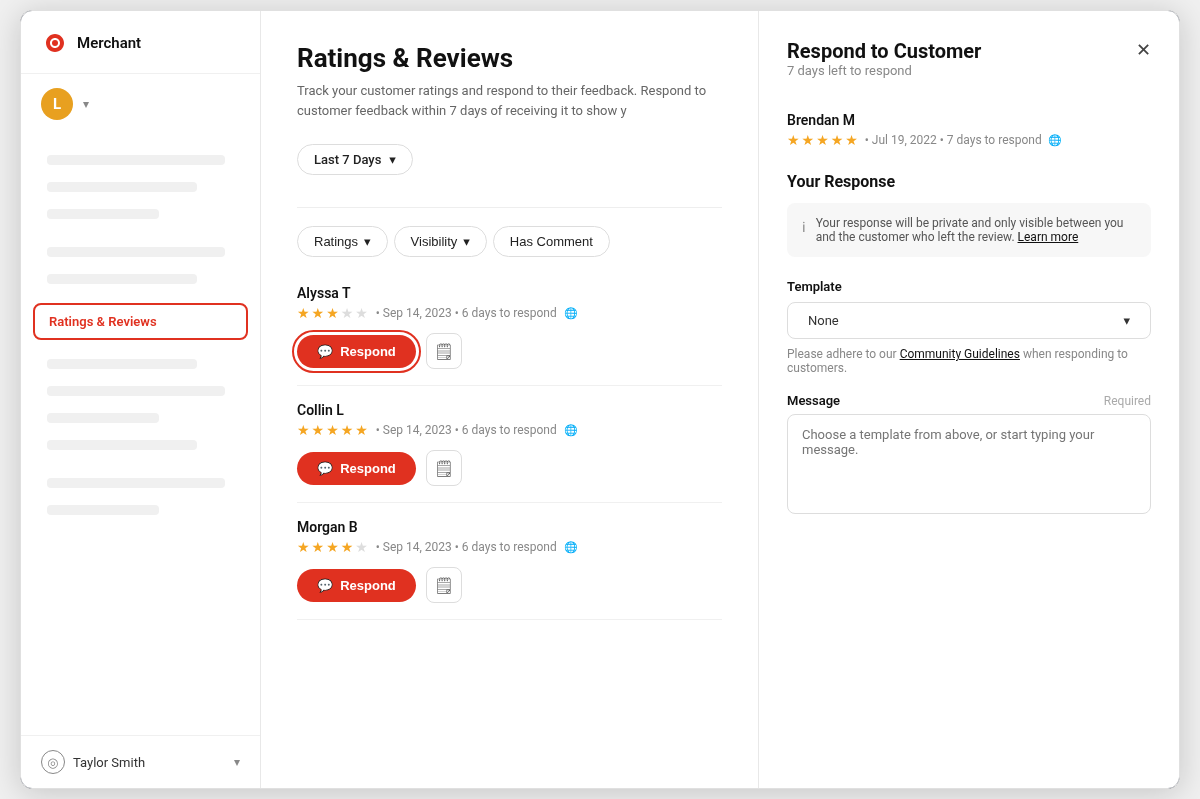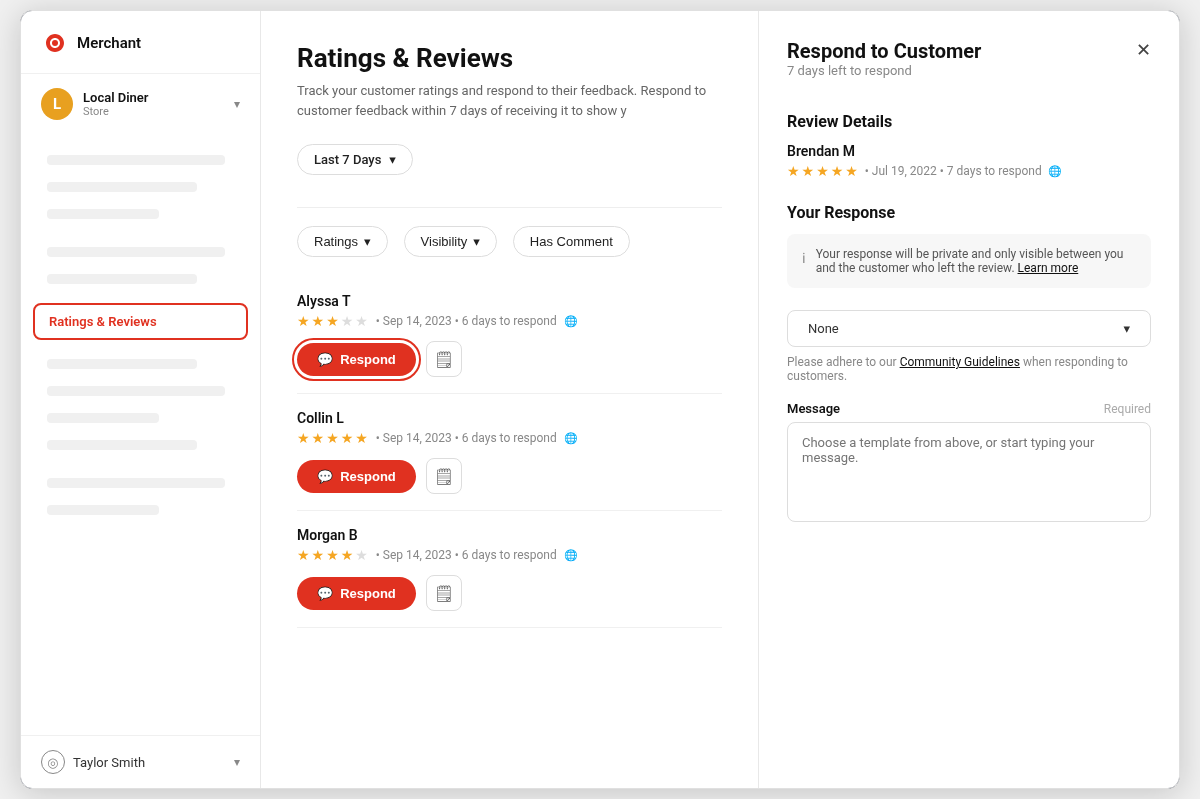--- a/index.html
+++ b/index.html
@@ -159,22 +159,22 @@
       padding: 7px 16px;
       font-size: 13px;
       font-weight: 500;
       color: #222;
       cursor: pointer;
       margin-bottom: 32px;
     }
     .divider { height: 1px; background: #eee; margin-bottom: 18px; }
     .filter-row {
       display: flex;
-      gap: 16px;
-      margin-bottom: 20px;
+      gap: 6px;
+      margin-bottom: 12px;
     }
     .filter-btn {
       display: inline-flex;
       align-items: center;
       gap: 6px;
       border: 1.5px solid #ddd;
       border-radius: 24px;
       padding: 7px 16px;
       font-size: 13px;
       font-weight: 500;
@@ -379,24 +379,20 @@
     <div class="sidebar-header">
       <svg class="doordash-logo" viewBox="0 0 28 28" fill="none">
         <path d="M14 5C9 5 5 9 5 14s4 9 9 9 9-4 9-9-4-9-9-9zm0 14c-2.8 0-5-2.2-5-5s2.2-5 5-5 5 2.2 5 5-2.2 5-5 5z" fill="#e03120"></path>
         <circle cx="14" cy="14" r="3" fill="#e03120"></circle>
       </svg>
       <span class="sidebar-brand">Merchant</span>
     </div>
 
     <div class="store-selector">
       <div class="store-avatar">L</div>
-      <div class="store-info">
-        <div class="store-name">Local Diner</div>
-        <div class="store-type">Store</div>
-      </div>
       <span class="chevron-icon">▾</span>
     </div>
 
     <div class="sidebar-nav">
       <div class="sidebar-skeleton-group">
         <div class="nav-skeleton long"></div>
         <div class="nav-skeleton medium"></div>
         <div class="nav-skeleton short"></div>
       </div>
       <div class="sidebar-skeleton-group">
@@ -528,21 +524,20 @@
 
   <div class="side-panel">
     <div class="panel-header">
       <div>
         <div class="panel-title">Respond to Customer</div>
         <div class="panel-subtitle">7 days left to respond</div>
       </div>
       <button class="close-btn">✕</button>
     </div>
 
-    <div class="section-label">Review Details</div>
     <div class="reviewer-name">Brendan M</div>
     <div class="reviewer-meta">
       <div class="stars">
         <span class="star">★</span>
         <span class="star">★</span>
         <span class="star">★</span>
         <span class="star">★</span>
         <span class="star">★</span>
       </div>
       <span class="review-date">• Jul 19, 2022 • 7 days to respond</span>
@@ -552,20 +547,21 @@
     <div class="your-response-label">Your Response</div>
 
     <div class="privacy-notice">
       <span class="info-icon">ℹ</span>
       <span>
         <span>Your response will be private and only visible between you and the customer who left the review.</span>
         <a class="privacy-link">Learn more</a>
       </span>
     </div>
 
+    <div class="template-label">Template</div>
     <div class="template-select">
       <span>None</span>
       <span>▾</span>
     </div>
     <div class="guidelines-text">
       <span>Please adhere to our</span>
       <a class="guidelines-link">Community Guidelines</a>
       <span>when responding to customers.</span>
     </div>
 

